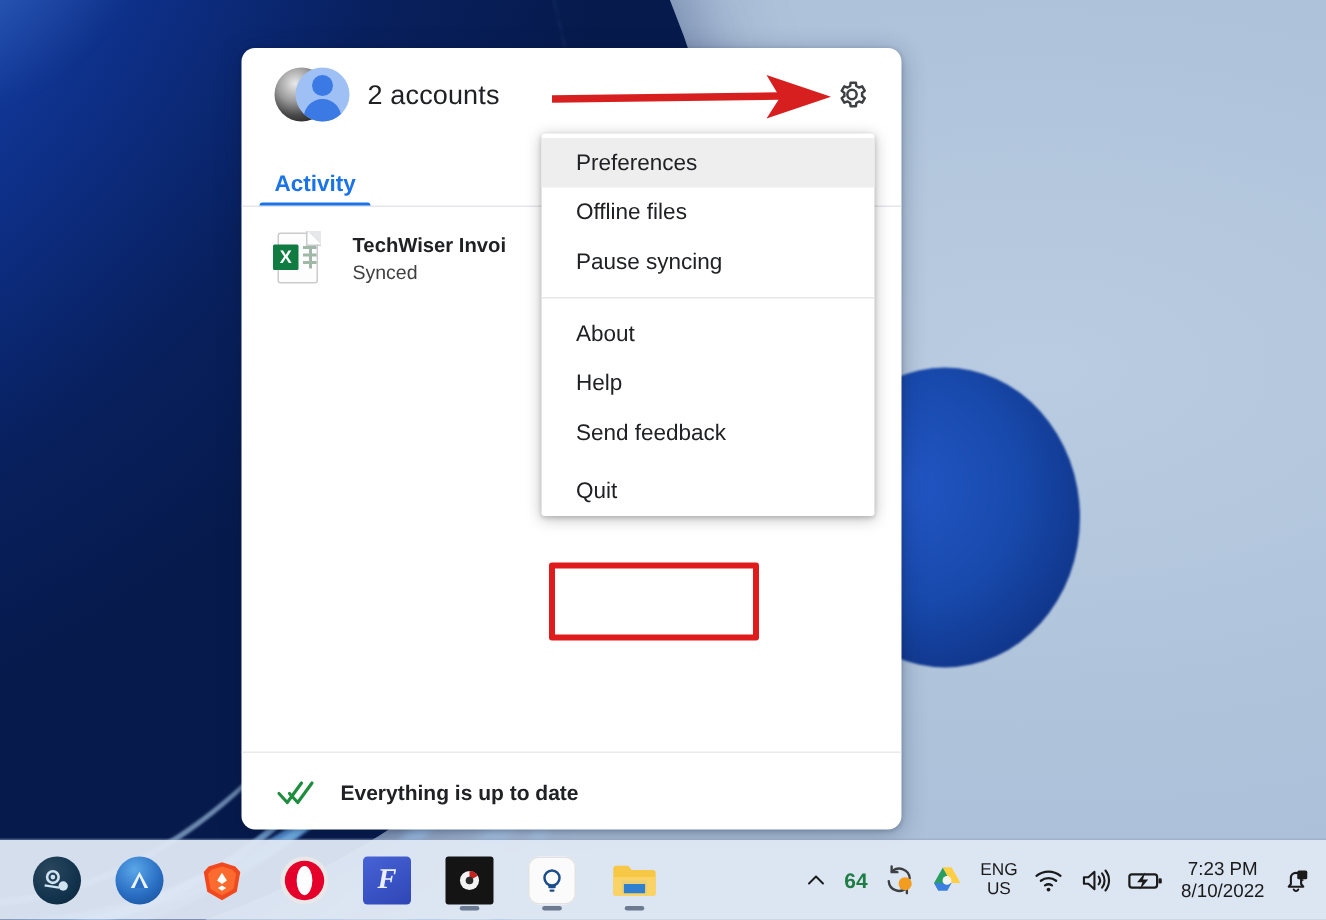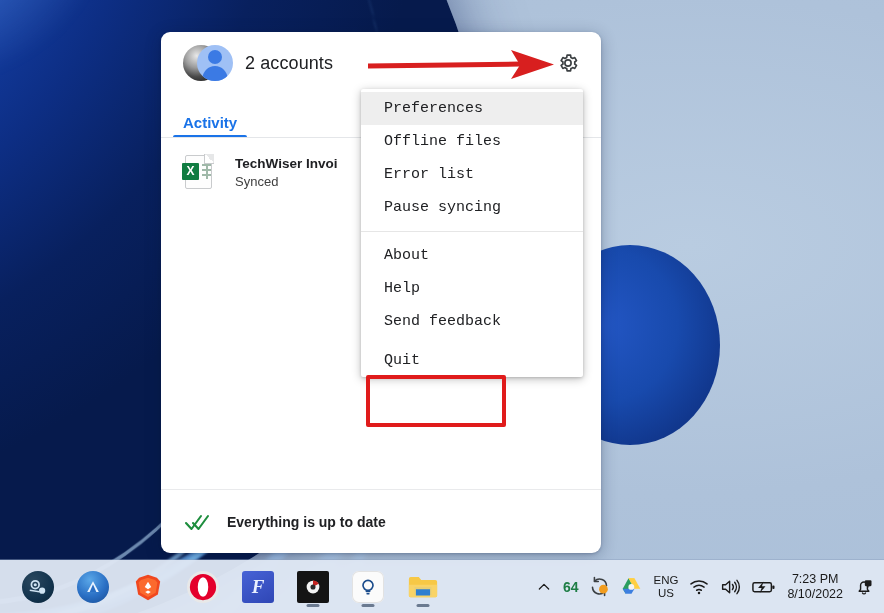--- a/index.html
+++ b/index.html
@@ -95,36 +95,36 @@
       background:linear-gradient(225deg,#e6e7e8 50%, #ffffff 50%);border-left:1px solid #c9cbcd;border-bottom:1px solid #c9cbcd;}
   .sheet-x{position:absolute;left:-1px;top:8px;width:17px;height:17px;background:#107c41;
       color:#fff;font-size:12px;font-weight:bold;line-height:17px;text-align:center;border-radius:1px;}
   .sheet-grid{position:absolute;right:2px;top:9px;width:9px;height:15px;}
   .sheet-grid i{position:absolute;background:#9fb8a8;display:block;}
   .file-text{margin-left:22px;min-width:0;}
   .file-name{font-size:13.5px;font-weight:bold;color:#202124;white-space:nowrap;}
   .file-status{font-size:13px;color:#404040;margin-top:3px;}
 
   .panel-footer{
-    position:absolute;left:0;right:0;bottom:0;height:64px;
+    position:absolute;left:0;right:0;bottom:0;height:52px;
     border-top:1px solid #e9eaec;display:flex;align-items:center;padding-left:24px;box-sizing:border-box;
   }
   .double-check{width:26px;height:20px;position:relative;flex:0 0 auto;}
   .footer-text{font-size:14px;font-weight:bold;color:#202124;margin-left:16px;}
 
   
   #settings-menu{
     position:absolute;left:361px;top:89px;width:222px;
     background:#ffffff;border-radius:2px;
     box-shadow:0 2px 10px rgba(0,0,0,.26), 0 1px 3px rgba(0,0,0,.16);
     padding:3px 0 0 0;
   }
   .menu-item{
     height:33px;line-height:33px;padding-left:23px;font-size:15px;color:#202124;
-    cursor:pointer;position:relative;white-space:nowrap;font-family:Liberation Mono, monospace;
+    cursor:pointer;position:relative;white-space:nowrap;
   }
   .menu-item.hovered{background:#eeeeee;}
   .menu-sep{height:1px;background:#e6e6e6;margin:7px 0;}
   .menu-item.last{margin-top:6px;}
 
   
   #quit-highlight{
     position:absolute;left:366px;top:375px;width:140px;height:52px;
     border:4px solid #e01b1b;border-radius:2px;box-sizing:border-box;
     pointer-events:none;
@@ -228,21 +228,20 @@
         <polyline points="8,11 13.5,17 23,4" fill="none" stroke="#1e8e3e" stroke-width="2.1" stroke-linecap="round" stroke-linejoin="round"></polyline>
       </svg>
     </div>
     <div class="footer-text">Everything is up to date</div>
   </div>
 </div>
 
 <div id="settings-menu">
   <div class="menu-item hovered">Preferences</div>
   <div class="menu-item">Offline files</div>
-  <div class="menu-item">Error list</div>
   <div class="menu-item">Pause syncing</div>
   <div class="menu-sep"></div>
   <div class="menu-item">About</div>
   <div class="menu-item">Help</div>
   <div class="menu-item">Send feedback</div>
   <div class="menu-item last">Quit</div>
 </div>
 
 <div id="quit-highlight"></div>
 

